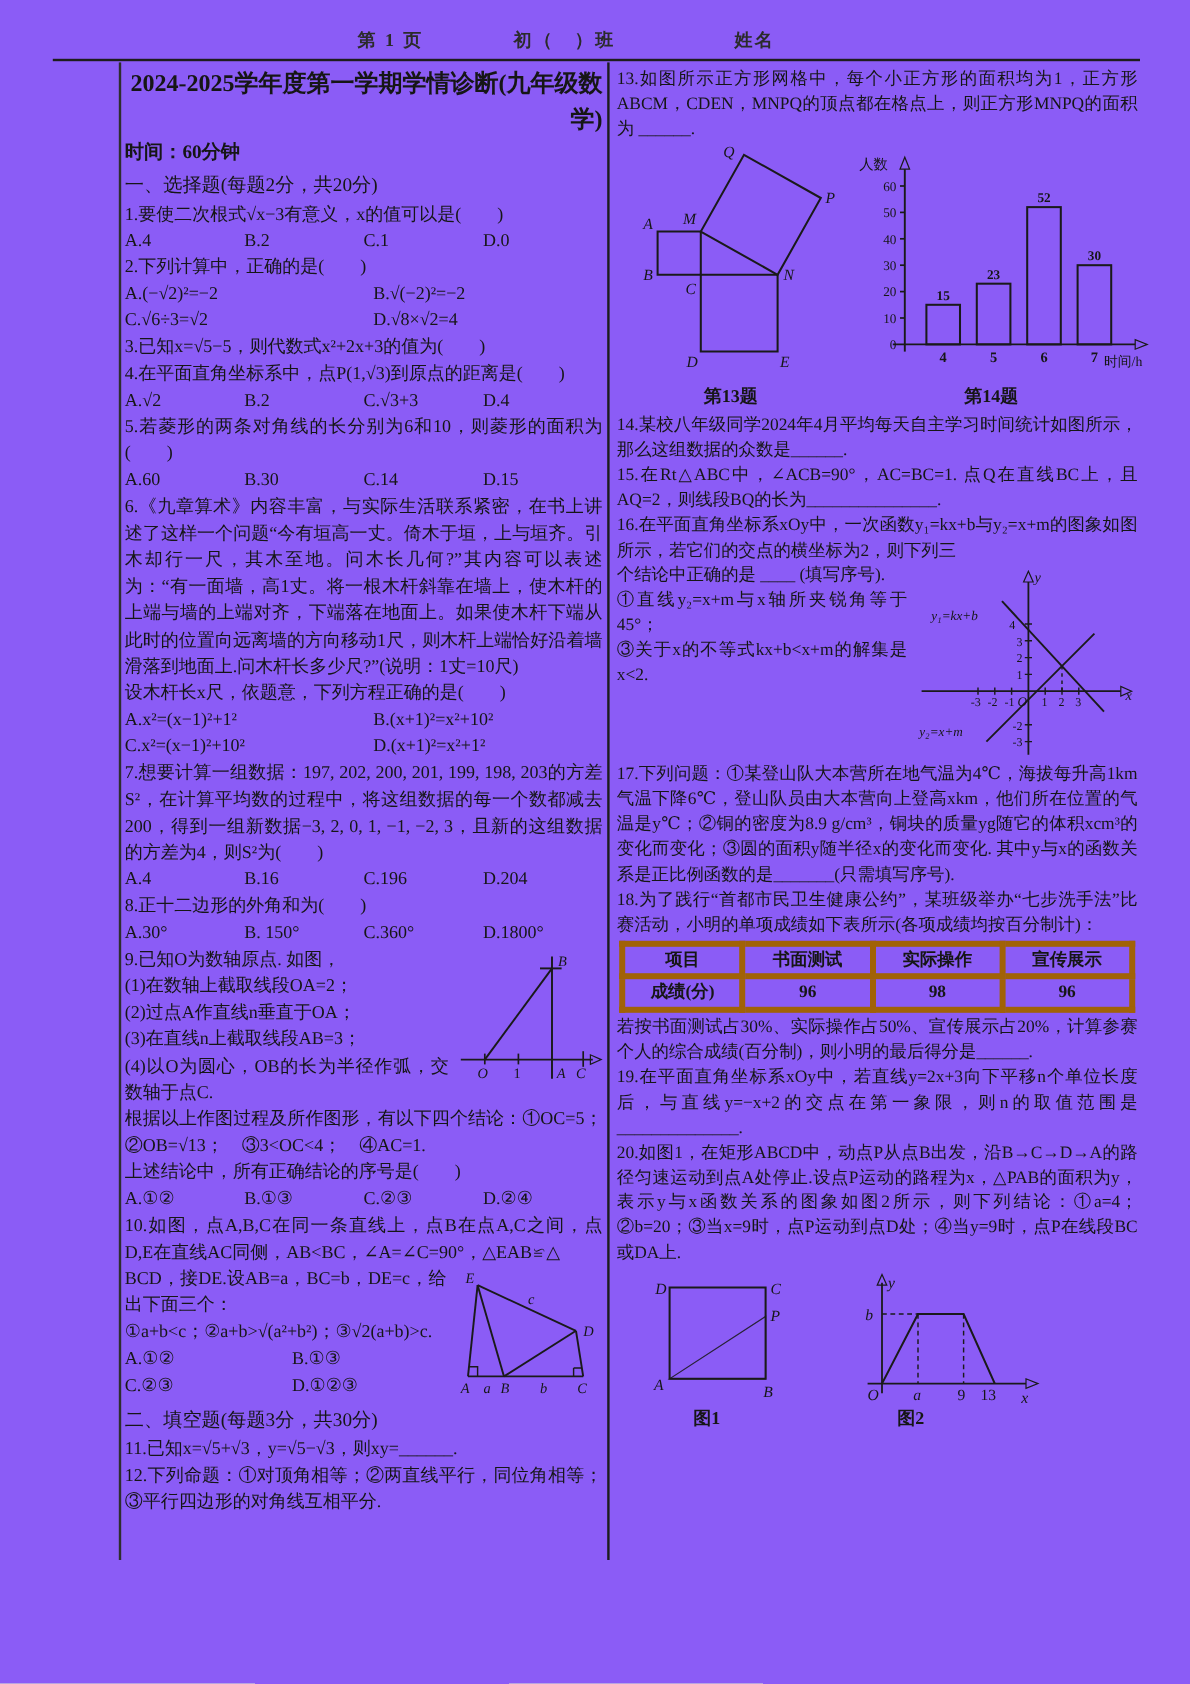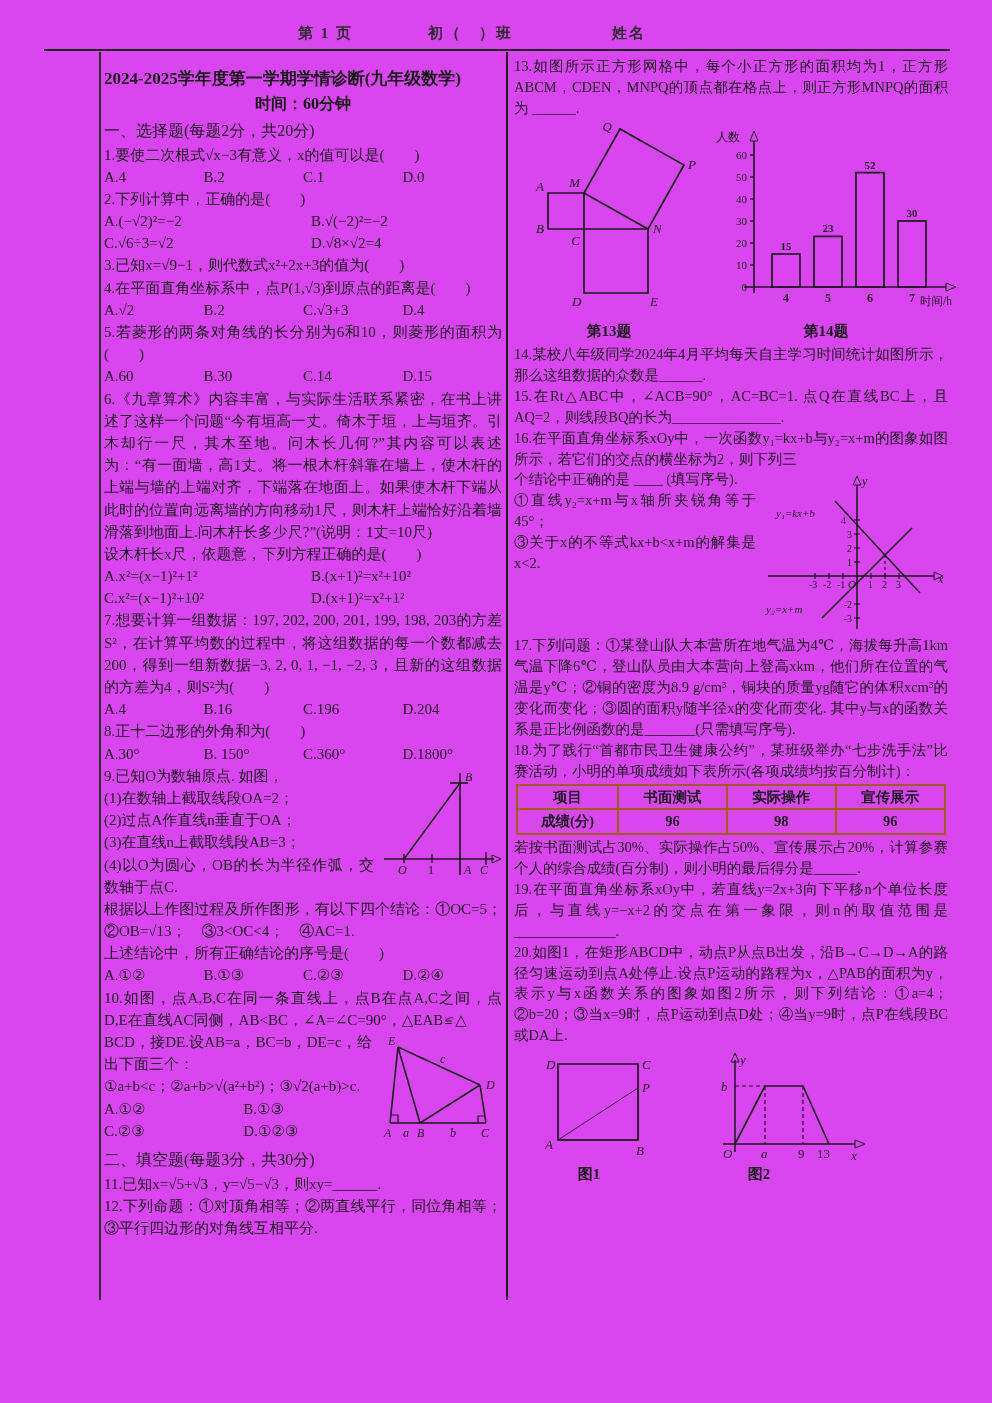--- a/index.html
+++ b/index.html
@@ -1,39 +1,39 @@
 <!DOCTYPE html>
 <html><head>
 <meta charset="utf-8">
 <style>
   html,body{margin:0;padding:0;background:#d9d9d4;}
-  .page{position:relative;width:992px;height:1403px;margin:0 auto;background:#d946ef;color:#161616;
+  .page{position:relative;width:992px;height:1403px;margin:0 auto;background:#8b5cf6;color:#161616;
         font-family:"Liberation Serif","DejaVu Serif",serif;overflow:hidden;}
   .hdrspan{position:absolute;top:24px;font-size:15px;font-weight:600;color:#2b2b2b;letter-spacing:2px;}
   .hp1{left:298px}.hp2{left:428px}.hp3{left:612px}
   .hdr-line{position:absolute;left:44px;top:49px;width:906px;height:2px;background:#1d1d1d;}
   .v-divider{position:absolute;left:506px;top:52px;width:2px;height:1248px;background:#1d1d1d;}
   .l-border{position:absolute;left:99px;top:52px;width:2px;height:1248px;background:#2e2e2e;}
   .col{position:absolute;top:56px;}
   .col.left{left:104px;width:398px;font-size:15px;line-height:1.48;}
   .col.right{left:514px;width:434px;font-size:14.5px;line-height:1.44;}
-  .title{text-align:left;font-size:17px;font-weight:700;margin:10px 0 0;}
-  .subtitle{text-align:center;font-size:16px;font-weight:700;margin:1px 0 3px;}
+  .title{text-align:right;font-size:20px;font-weight:700;margin:0 0 0;}
+  .subtitle{font-size:16px;font-weight:700;margin:1px 0 3px;}
   .sech{font-weight:400;font-size:16px;margin:1px 0;}
   p.q{margin:0;text-align:justify;}
   .opts{display:flex;margin:0;}
   .opts>span{flex:1 1 25%;}
   .opts2{display:grid;grid-template-columns:52% 48%;margin:0;}
   .fig-right{float:right;margin:2px 0 2px 6px;}
   .clear{clear:both;}
   .figrow{display:flex;align-items:flex-end;gap:2px;margin:2px 0 0;}
   .caps{display:flex;margin:0 0 2px;font-size:15px;font-weight:600;}
   .caps span{text-align:center;}
   table.score{border-collapse:collapse;width:99%;margin:2px auto;font-size:14.5px;}
-  table.score th,table.score td{border:2px solid #a16207;text-align:center;padding:1px 2px;font-weight:700;}
+  table.score th,table.score td{border:5px solid #a16207;text-align:center;padding:1px 2px;font-weight:700;}
   svg{overflow:visible}
   svg line,svg polyline,svg polygon,svg rect.box,svg path{stroke:#1a1a1a;fill:none;}
   svg text{fill:#161616;font-family:"Liberation Serif","DejaVu Serif",serif;}
   .it{font-style:italic;}
 </style>
 </head>
 <body>
 
 <div class="page">
 
@@ -58,21 +58,21 @@
     </div>
 
     <p class="q">2.下列计算中，正确的是(　　)</p>
     <div class="opts2">
       <span>A.(−√2)²=−2</span>
       <span>B.√(−2)²=−2</span>
       <span>C.√6÷3=√2</span>
       <span>D.√8×√2=4</span>
     </div>
 
-    <p class="q">3.已知x=√9−1，则代数式x²+2x+3的值为(　　)</p>
+    <p class="q">3.已知x=√5−5，则代数式x²+2x+3的值为(　　)</p>
 
     <p class="q">4.在平面直角坐标系中，点P(1,√3)到原点的距离是(　　)</p>
     <div class="opts">
       <span>A.√2</span>
       <span>B.2</span>
       <span>C.√3+3</span>
       <span>D.4</span>
     </div>
 
     <p class="q">5.若菱形的两条对角线的长分别为6和10，则菱形的面积为(　　)</p>

